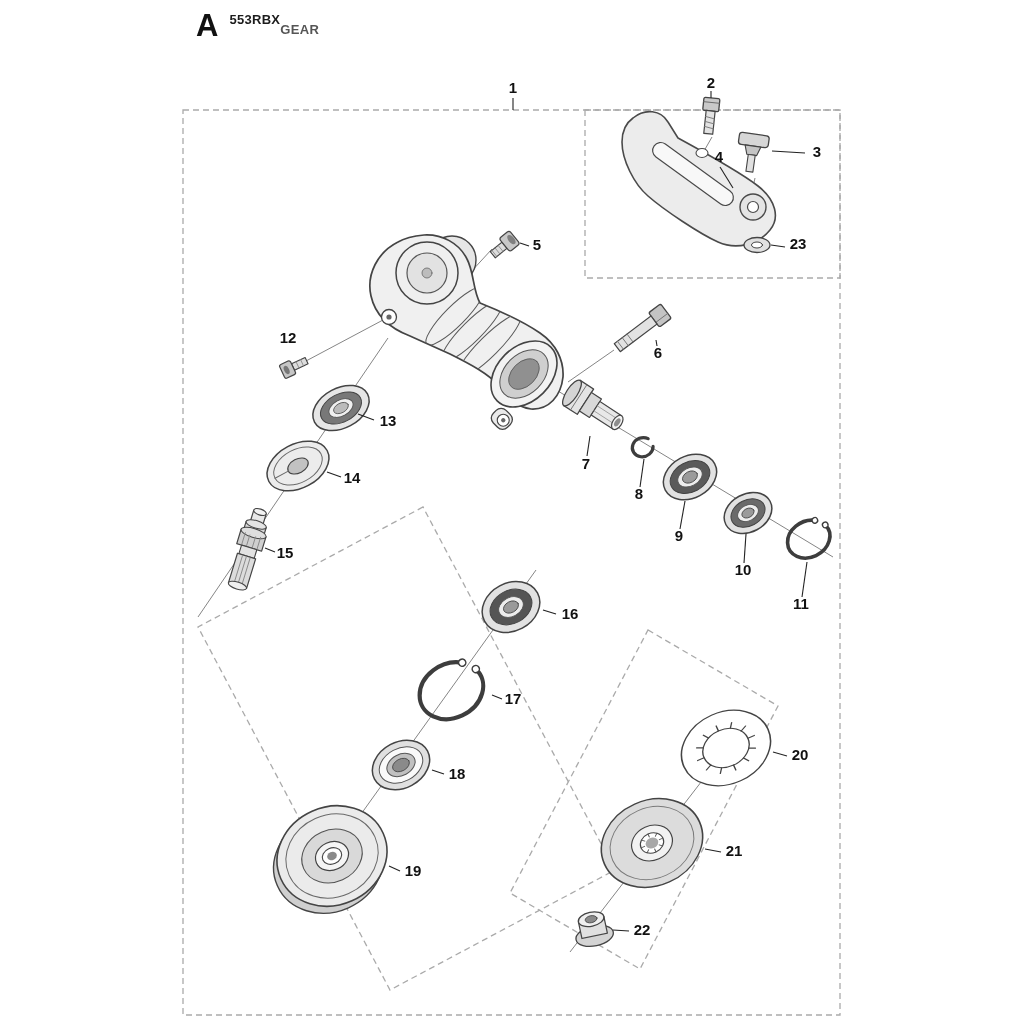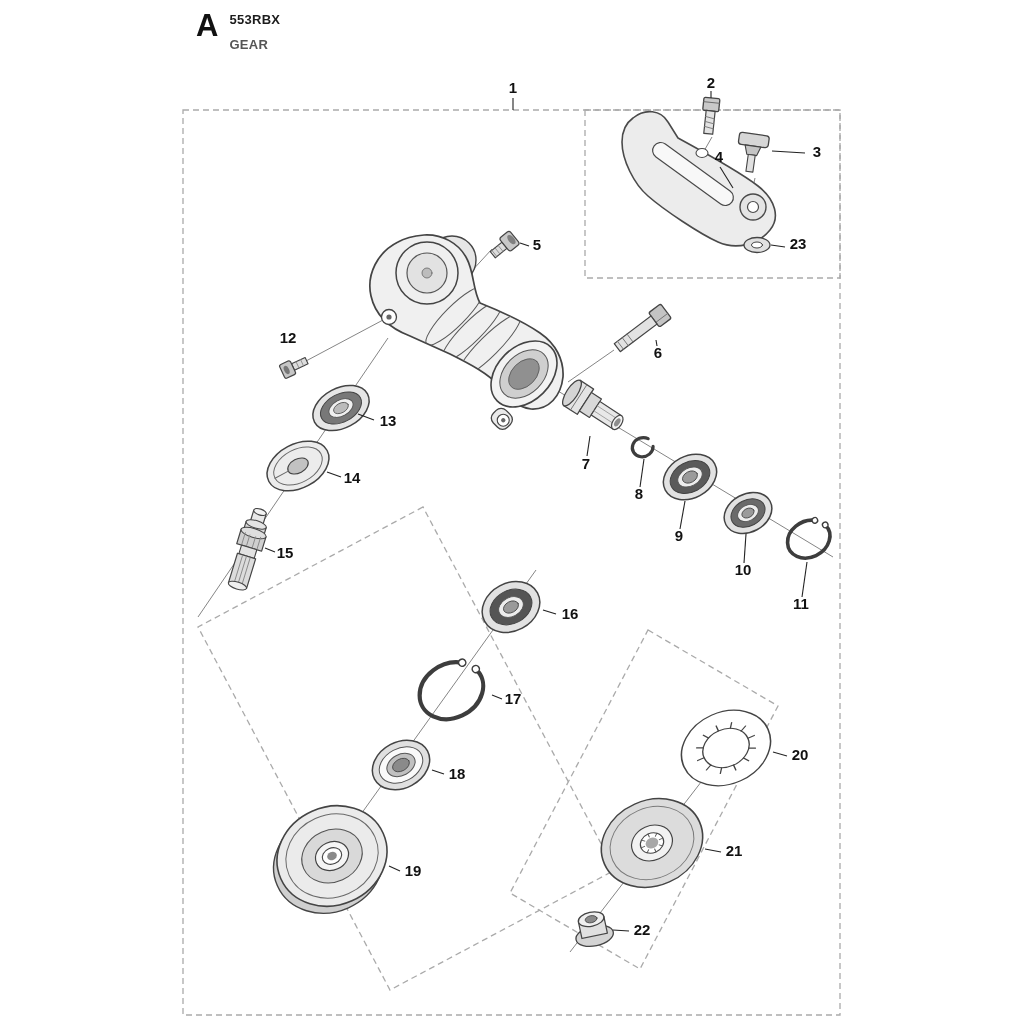--- a/index.html
+++ b/index.html
@@ -1,19 +1,19 @@
 <!DOCTYPE html>
 <html><head>
 <meta charset="utf-8">
 <style>
   html,body{margin:0;padding:0;background:#ffffff;width:1024px;height:1024px;overflow:hidden;}
   .page{position:relative;width:1024px;height:1024px;font-family:"Liberation Sans",sans-serif;background:#fff;}
   .header{position:absolute;left:196px;top:10px;display:flex;gap:11px;align-items:flex-start;z-index:2;}
   .letter{font-size:31px;font-weight:bold;color:#111;line-height:1;}
-  .titles{display:flex;flex-direction:column;padding-top:2px;}
+  .titles{display:flex;flex-direction:row;padding-top:2px;}
   .model{font-size:13px;font-weight:bold;color:#1c1c1c;letter-spacing:.3px;}
   .section{font-size:13px;font-weight:bold;color:#555;margin-top:10px;letter-spacing:.3px;}
   svg.diagram{position:absolute;left:0;top:0;width:1024px;height:1024px;}
   .callouts text{font-family:"Liberation Sans",sans-serif;font-size:15px;font-weight:bold;fill:#111;text-anchor:middle;}
 </style>
 </head>
 <body>
 
 <div class="page">
 

